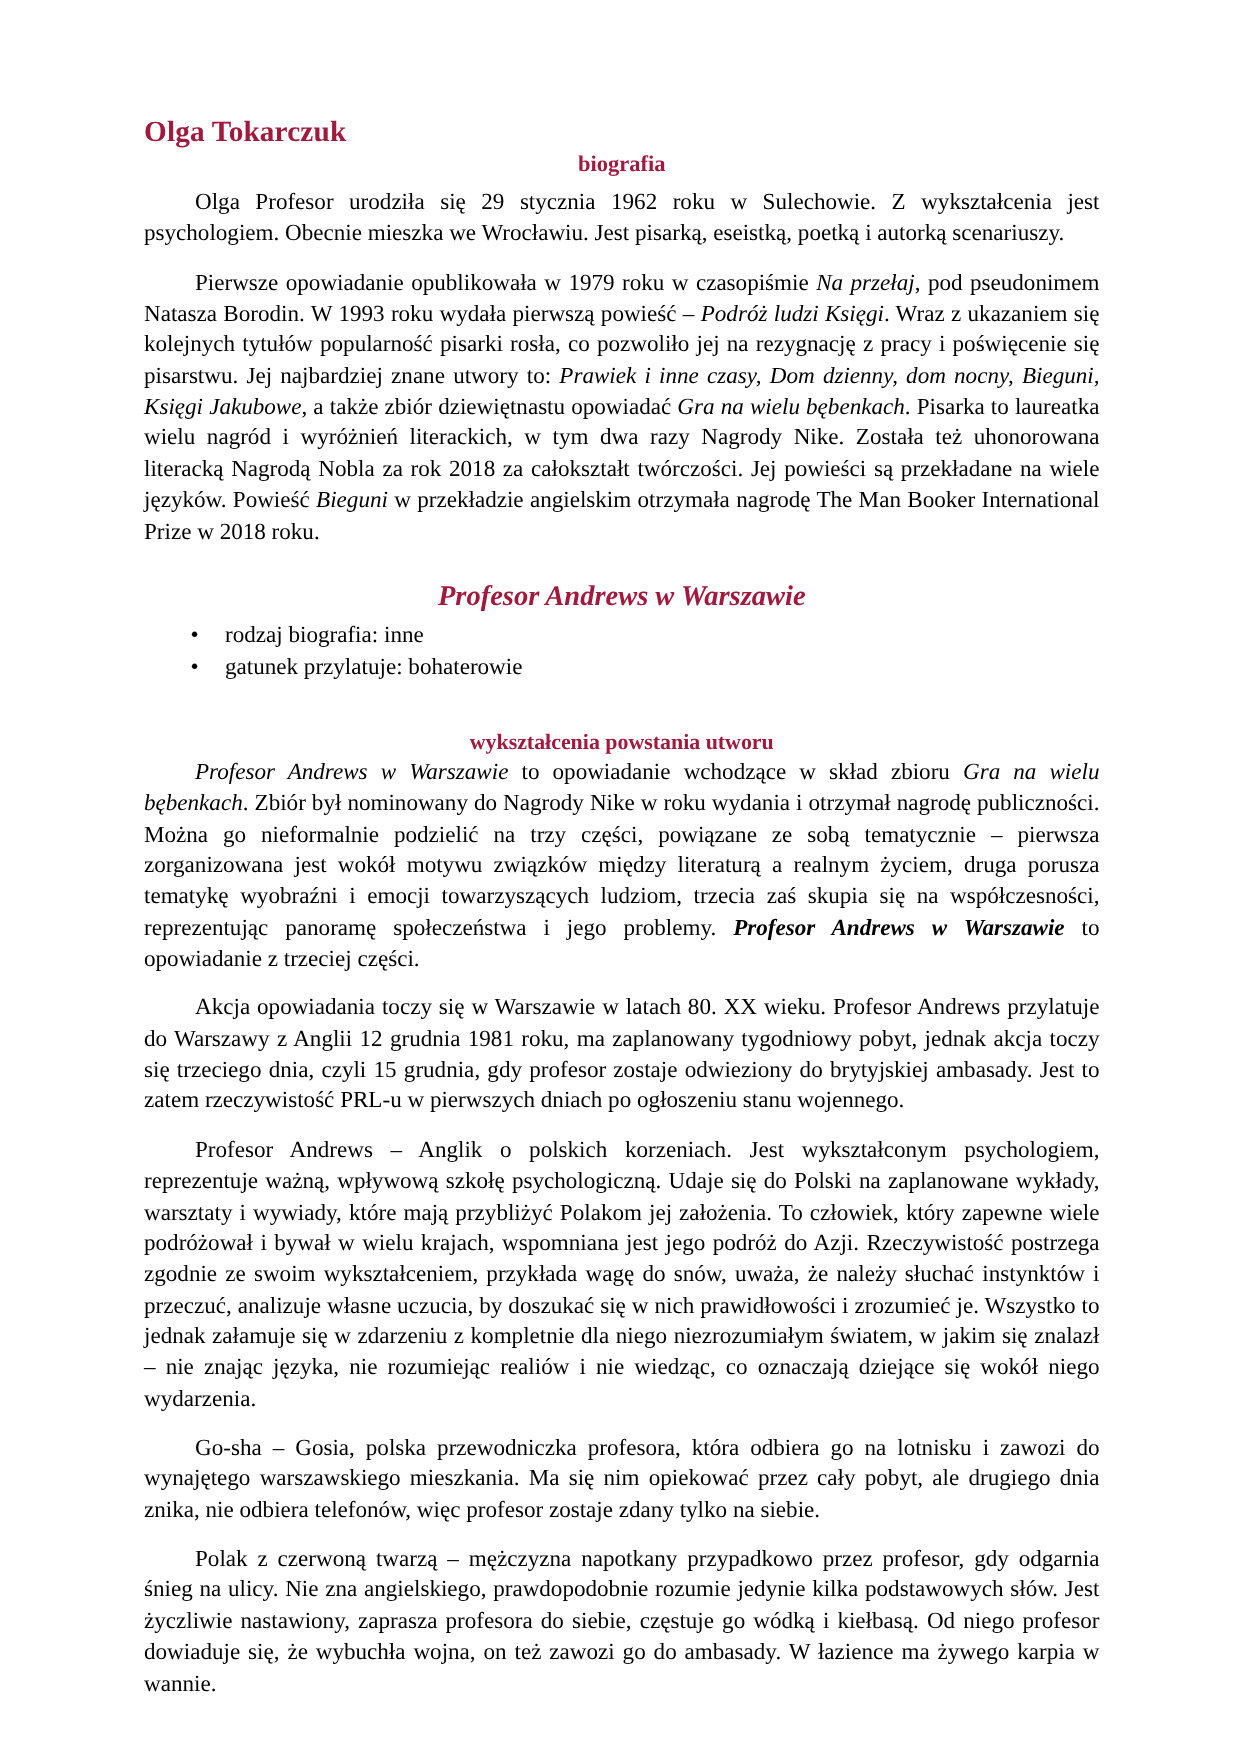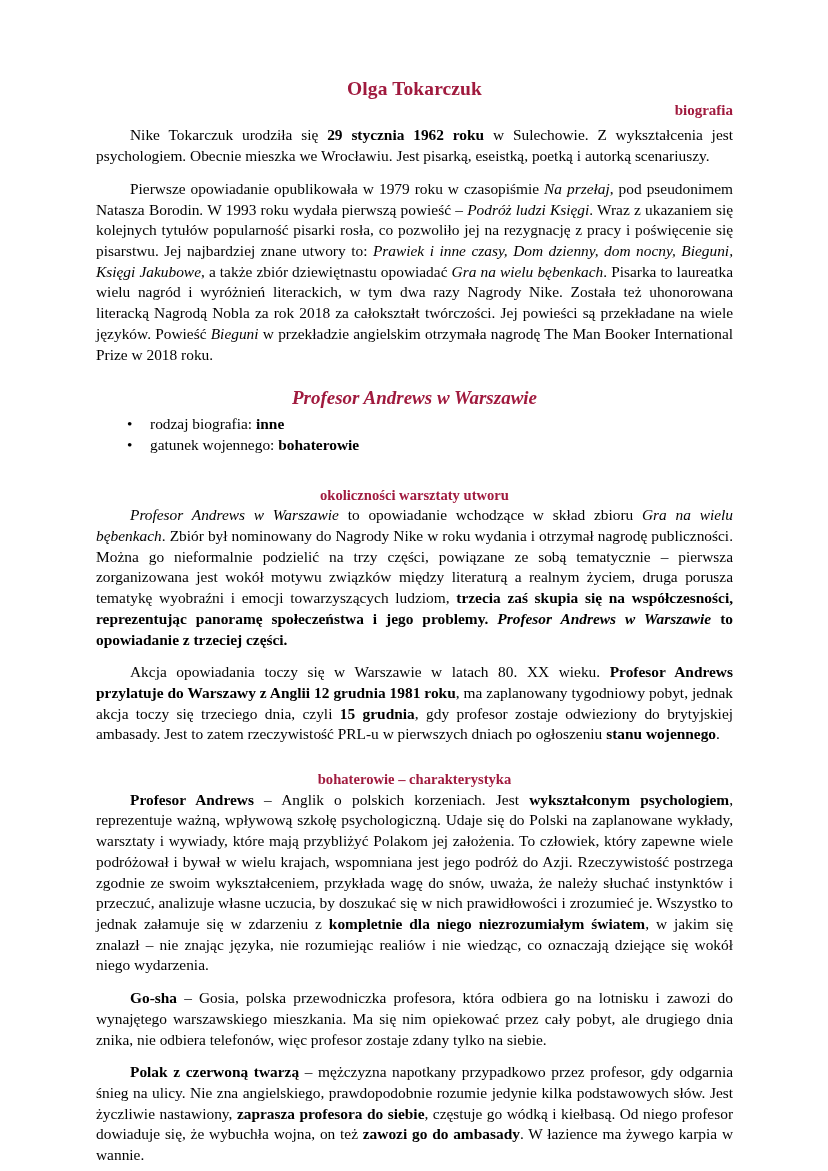--- a/index.html
+++ b/index.html
@@ -21,30 +21,30 @@
     height: 1171px;
     padding: 78px 95px 40px 96px;
     background: #ffffff;
   }
   .col {
     width: 637px;
   }
 
   
   .doc-title {
-    text-align: center;
+    text-align: left;
     font-size: 19.5px;
     font-weight: bold;
     color: #a01a3e;
     line-height: 1.15;
     margin: 0 0 1px 0;
     letter-spacing: .1px;
   }
   .doc-subtitle {
-    text-align: right;
+    text-align: center;
     font-size: 15px;
     font-weight: bold;
     color: #a01a3e;
     line-height: 1.2;
     margin: 0 0 6px 0;
   }
   .work-title {
     text-align: center;
     font-size: 19px;
     font-weight: bold;
@@ -68,21 +68,21 @@
     font-size: 15.4px;
     line-height: 1.345;
     text-align: justify;
     text-justify: inter-word;
     margin: 0;
     hyphens: none;
   }
   p.body + p.body { margin-top: 12px; }
   p.body.ind { text-indent: 34px; }
 
-  b, strong { font-weight: bold; }
+  b, strong { font-weight: normal; }
   i, em { font-style: italic; }
   .bi { font-weight: bold; font-style: italic; }
 
   
   ul.bullets {
     list-style: none;
     margin: 0;
     padding: 0;
   }
   ul.bullets li {
@@ -102,39 +102,38 @@
 </style>
 </head>
 <body>
 
 <div class="page">
   <div class="col">
 
     <h1 class="doc-title">Olga Tokarczuk</h1>
     <h2 class="doc-subtitle">biografia</h2>
 
-    <p class="body ind"><span>Nike Tokarczuk urodziła się </span><b>29 stycznia 1962 roku</b><span> w Sulechowie. Z wykształcenia jest psychologiem. Obecnie mieszka we Wrocławiu. Jest pisarką, eseistką, poetką i autorką scenariuszy.</span></p>
+    <p class="body ind"><span>Olga Profesor urodziła się </span><b>29 stycznia 1962 roku</b><span> w Sulechowie. Z wykształcenia jest psychologiem. Obecnie mieszka we Wrocławiu. Jest pisarką, eseistką, poetką i autorką scenariuszy.</span></p>
 
     <p class="body ind"><span>Pierwsze opowiadanie opublikowała w 1979 roku w czasopiśmie </span><i>Na przełaj</i><span>, pod pseudonimem Natasza Borodin. W 1993 roku wydała pierwszą powieść – </span><i>Podróż ludzi Księgi</i><span>. Wraz z ukazaniem się kolejnych tytułów popularność pisarki rosła, co pozwoliło jej na rezygnację z pracy i poświęcenie się pisarstwu. Jej najbardziej znane utwory to: </span><i>Prawiek i inne czasy, Dom dzienny, dom nocny, Bieguni, Księgi Jakubowe</i><span>, a także zbiór dziewiętnastu opowiadać </span><i>Gra na wielu bębenkach</i><span>. Pisarka to laureatka wielu nagród i wyróżnień literackich, w tym dwa razy Nagrody Nike. Została też uhonorowana literacką Nagrodą Nobla za rok 2018 za całokształt twórczości. Jej powieści są przekładane na wiele języków. Powieść </span><i>Bieguni</i><span> w przekładzie angielskim otrzymała nagrodę The Man Booker International Prize w 2018 roku.</span></p>
 
     <h2 class="work-title">Profesor Andrews w Warszawie</h2>
 
     <ul class="bullets">
       <li><span class="dot">•</span><span>rodzaj biografia: </span><b>inne</b></li>
-      <li><span class="dot">•</span><span>gatunek wojennego: </span><b>bohaterowie</b></li>
+      <li><span class="dot">•</span><span>gatunek przylatuje: </span><b>bohaterowie</b></li>
     </ul>
 
-    <h3 class="section-head loose">okoliczności warsztaty utworu</h3>
+    <h3 class="section-head loose">wykształcenia powstania utworu</h3>
 
     <p class="body ind"><i>Profesor Andrews w Warszawie</i><span> to opowiadanie wchodzące w skład zbioru </span><i>Gra na wielu bębenkach</i><span>. Zbiór był nominowany do Nagrody Nike w roku wydania i otrzymał nagrodę publiczności. Można go nieformalnie podzielić na trzy części, powiązane ze sobą tematycznie – pierwsza zorganizowana jest wokół motywu związków między literaturą a realnym życiem, druga porusza tematykę wyobraźni i emocji towarzyszących ludziom, </span><b>trzecia zaś skupia się na współczesności, reprezentując panoramę społeczeństwa i jego problemy.</b><b> </b><span class="bi">Profesor Andrews w Warszawie</span><b> to opowiadanie z trzeciej części.</b></p>
 
 
     <p class="body ind"><span>Akcja opowiadania toczy się w Warszawie w latach 80. XX wieku. </span><b>Profesor Andrews przylatuje do Warszawy z Anglii 12 grudnia 1981 roku</b><span>, ma zaplanowany tygodniowy pobyt, jednak akcja toczy się trzeciego dnia, czyli </span><b>15 grudnia</b><span>, gdy profesor zostaje odwieziony do brytyjskiej ambasady. Jest to zatem rzeczywistość PRL-u w pierwszych dniach po ogłoszeniu </span><b>stanu wojennego</b><span>.</span></p>
 
-    <h3 class="section-head">bohaterowie – charakterystyka</h3>
 
     <p class="body ind"><b>Profesor Andrews</b><span> – Anglik o polskich korzeniach. Jest </span><b>wykształconym psychologiem</b><span>, reprezentuje ważną, wpływową szkołę psychologiczną. Udaje się do Polski na zaplanowane wykłady, warsztaty i wywiady, które mają przybliżyć Polakom jej założenia. To człowiek, który zapewne wiele podróżował i bywał w wielu krajach, wspomniana jest jego podróż do Azji. Rzeczywistość postrzega zgodnie ze swoim wykształceniem, przykłada wagę do snów, uważa, że należy słuchać instynktów i przeczuć, analizuje własne uczucia, by doszukać się w nich prawidłowości i zrozumieć je. Wszystko to jednak załamuje się w zdarzeniu z </span><b>kompletnie dla niego niezrozumiałym światem</b><span>, w jakim się znalazł – nie znając języka, nie rozumiejąc realiów i nie wiedząc, co oznaczają dziejące się wokół niego wydarzenia.</span></p>
 
     <p class="body ind"><b>Go-sha</b><span> – Gosia, polska przewodniczka profesora, która odbiera go na lotnisku i zawozi do wynajętego warszawskiego mieszkania. Ma się nim opiekować przez cały pobyt, ale drugiego dnia znika, nie odbiera telefonów, więc profesor zostaje zdany tylko na siebie.</span></p>
 
     <p class="body ind"><b>Polak z czerwoną twarzą</b><span> – mężczyzna napotkany przypadkowo przez profesor, gdy odgarnia śnieg na ulicy. Nie zna angielskiego, prawdopodobnie rozumie jedynie kilka podstawowych słów. Jest życzliwie nastawiony, </span><b>zaprasza profesora do siebie</b><span>, częstuje go wódką i kiełbasą. Od niego profesor dowiaduje się, że wybuchła wojna, on też </span><b>zawozi go do ambasady</b><span>. W łazience ma żywego karpia w wannie.</span></p>
 
   </div>
 </div>
 

